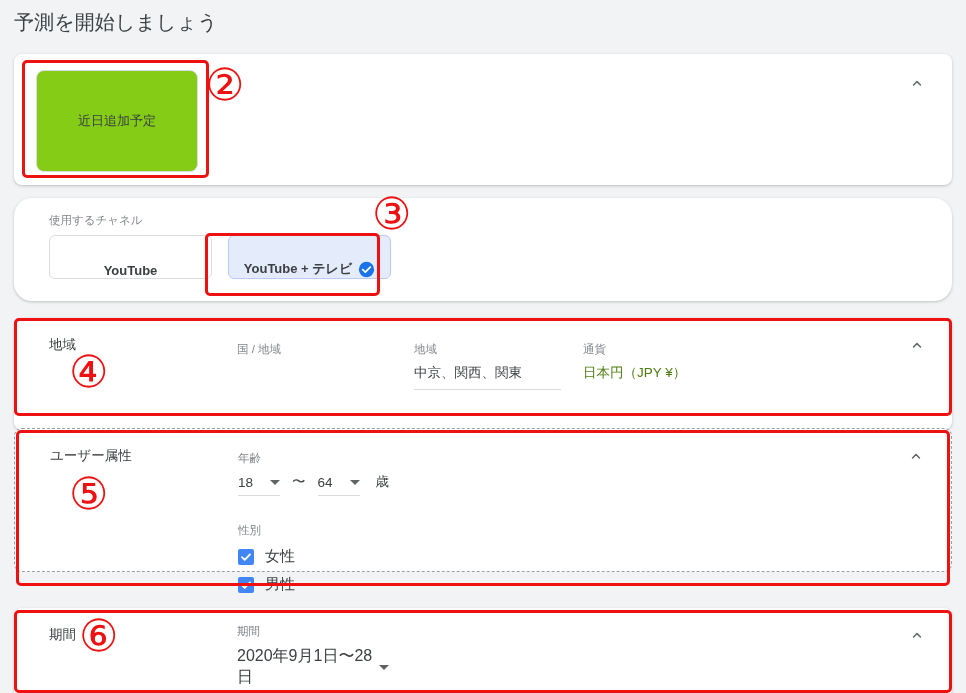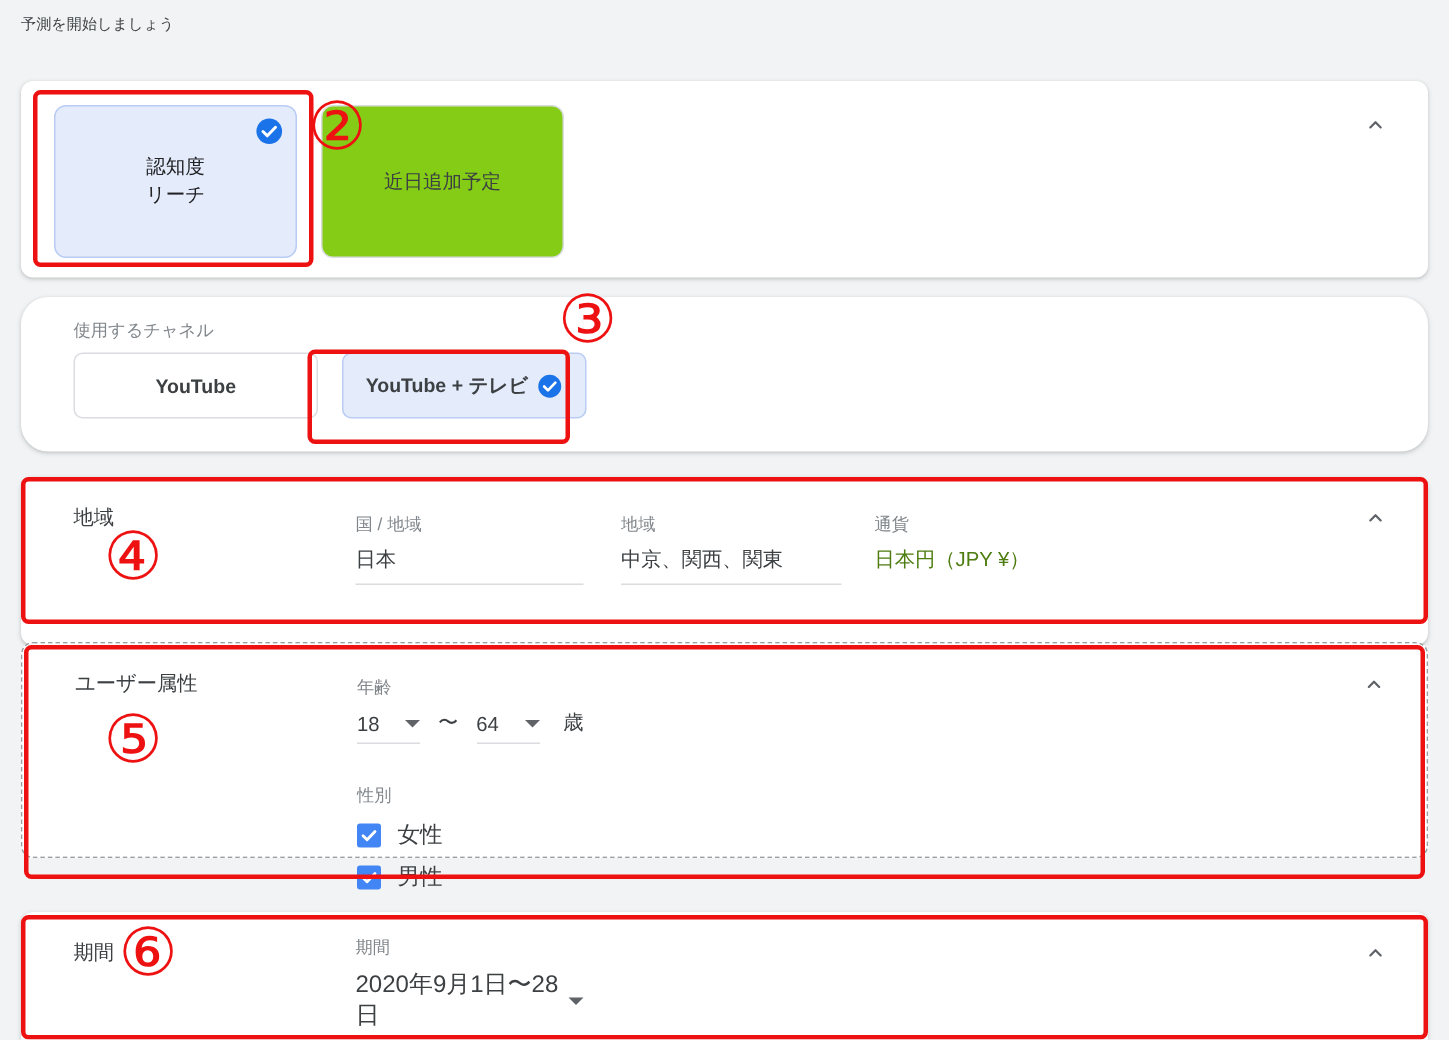--- a/index.html
+++ b/index.html
@@ -12,21 +12,21 @@
     background: #f1f3f4;
     font-family: "Liberation Sans", "DejaVu Sans", sans-serif;
     color: #3c4043;
     overflow: hidden;
     position: relative;
   }
   .page-title {
     position: absolute;
     left: 14px;
     top: 9px;
-    font-size: 10px;
+    font-size: 20px;
     color: #3c4043;
     letter-spacing: 0.1px;
   }
 
   
   .card {
     position: absolute;
     left: 14px;
     width: 938px;
     background: #ffffff;
@@ -105,21 +105,21 @@
     display: flex;
     gap: 16px;
   }
   .chan-btn {
     width: 163px;
     height: 44px;
     border-radius: 6px;
     border: 1px solid #dadce0;
     background: #fff;
     display: flex;
-    align-items: center;
+    align-items: flex-end;
     justify-content: center;
     font-size: 13px;
     font-weight: bold;
     color: #3c4043;
     box-sizing: border-box;
     position: relative;
   }
   .chan-btn.selected {
     background: #e4ebfb;
     border: 1px solid #b9ccf3;
@@ -234,30 +234,20 @@
 <div class="page-title">予測を開始しましょう</div>
 
 <div class="card" id="card-objective" style="top:54px; height:131px;">
   <div class="chevron" style="top:20px;">
     <svg width="18" height="18" viewBox="0 0 24 24">
         <path d="M7.4 14.6 12 10l4.6 4.6" fill="none" stroke="#5f6368" stroke-width="2" stroke-linecap="round" stroke-linejoin="round"></path>
       </svg>
   </div>
   <div class="obj-row">
 
-    <div class="obj-card selected">
-      <span class="check-circle">
-        <svg width="19" height="19" viewBox="0 0 20 20">
-          <circle cx="10" cy="10" r="9" fill="#1a73e8"></circle>
-          <path d="M5.6 10.2 8.6 13.2 14.4 7.2" fill="none" stroke="#ffffff" stroke-width="2.1" stroke-linecap="round" stroke-linejoin="round"></path>
-        </svg>
-      </span>
-      <span>認知度</span>
-      <span>リーチ</span>
-    </div>
 
     <div class="obj-card">
       <span>近日追加予定</span>
     </div>
 
   </div>
 </div>
 
 <div class="card" id="card-channel" style="top:198px; height:103px;border-radius:18px;">
   <div class="small-label chan-label">使用するチャネル</div>
@@ -283,21 +273,20 @@
 <div class="card" id="card-region" style="top:318px; height:112px;">
   <div class="chevron" style="top:18px;">
     <svg width="18" height="18" viewBox="0 0 24 24">
         <path d="M7.4 14.6 12 10l4.6 4.6" fill="none" stroke="#5f6368" stroke-width="2" stroke-linecap="round" stroke-linejoin="round"></path>
       </svg>
   </div>
   <div class="sec-title" style="top:18px;">地域</div>
 
   <div class="field" style="left:223px; top:24px; width:152px;">
     <span class="field-label">国 / 地域</span>
-    <span class="field-value field-underline">日本</span>
   </div>
 
   <div class="field" style="left:400px; top:24px; width:147px;">
     <span class="field-label">地域</span>
     <span class="field-value field-underline">中京、関西、関東</span>
   </div>
 
   <div class="field" style="left:569px; top:24px; width:170px;">
     <span class="field-label">通貨</span>
     <span class="field-value disabled">日本円（JPY ¥）</span>

